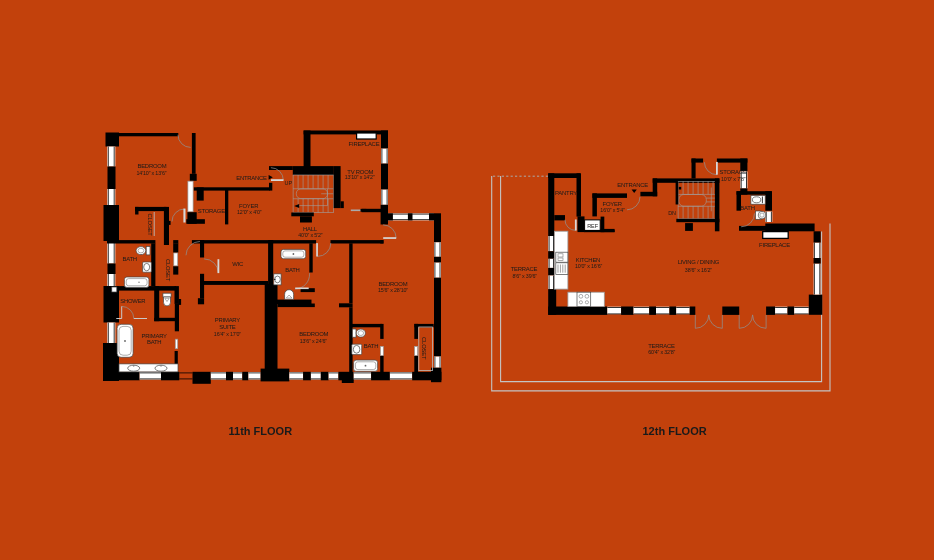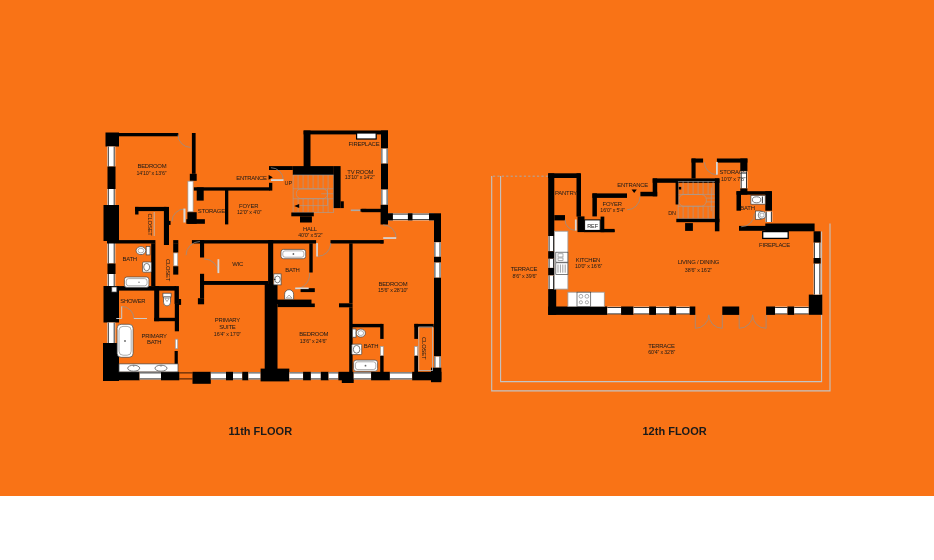--- a/index.html
+++ b/index.html
@@ -1,16 +1,16 @@
 <!DOCTYPE html>
 <html><head>
 <meta charset="utf-8">
 <style>
 html,body{margin:0;padding:0;background:#fff;}
-#c{position:relative;width:934px;height:496px;background:#f97316;overflow:hidden;}
+#c{position:relative;width:934px;height:560px;background:#c2410c;overflow:hidden;}
 svg{position:absolute;top:0;left:0;}
 text{font-family:"Liberation Sans",sans-serif;fill:#1a1a1a;}
 .rn{font-size:5.9px;letter-spacing:-0.22px;text-anchor:middle;}
 .dm{font-size:5.35px;letter-spacing:-0.18px;text-anchor:middle;}
 .sm{font-size:5.5px;letter-spacing:-0.1px;text-anchor:middle;}
 .ttl{font-size:11px;font-weight:bold;text-anchor:middle;}
 .w{fill:#000;}
 .arc{fill:none;stroke:#909090;stroke-width:0.75;}
 .wl{stroke:#000;stroke-width:0.8;}
 .fx{fill:#fff;stroke:#444;stroke-width:0.7;}

